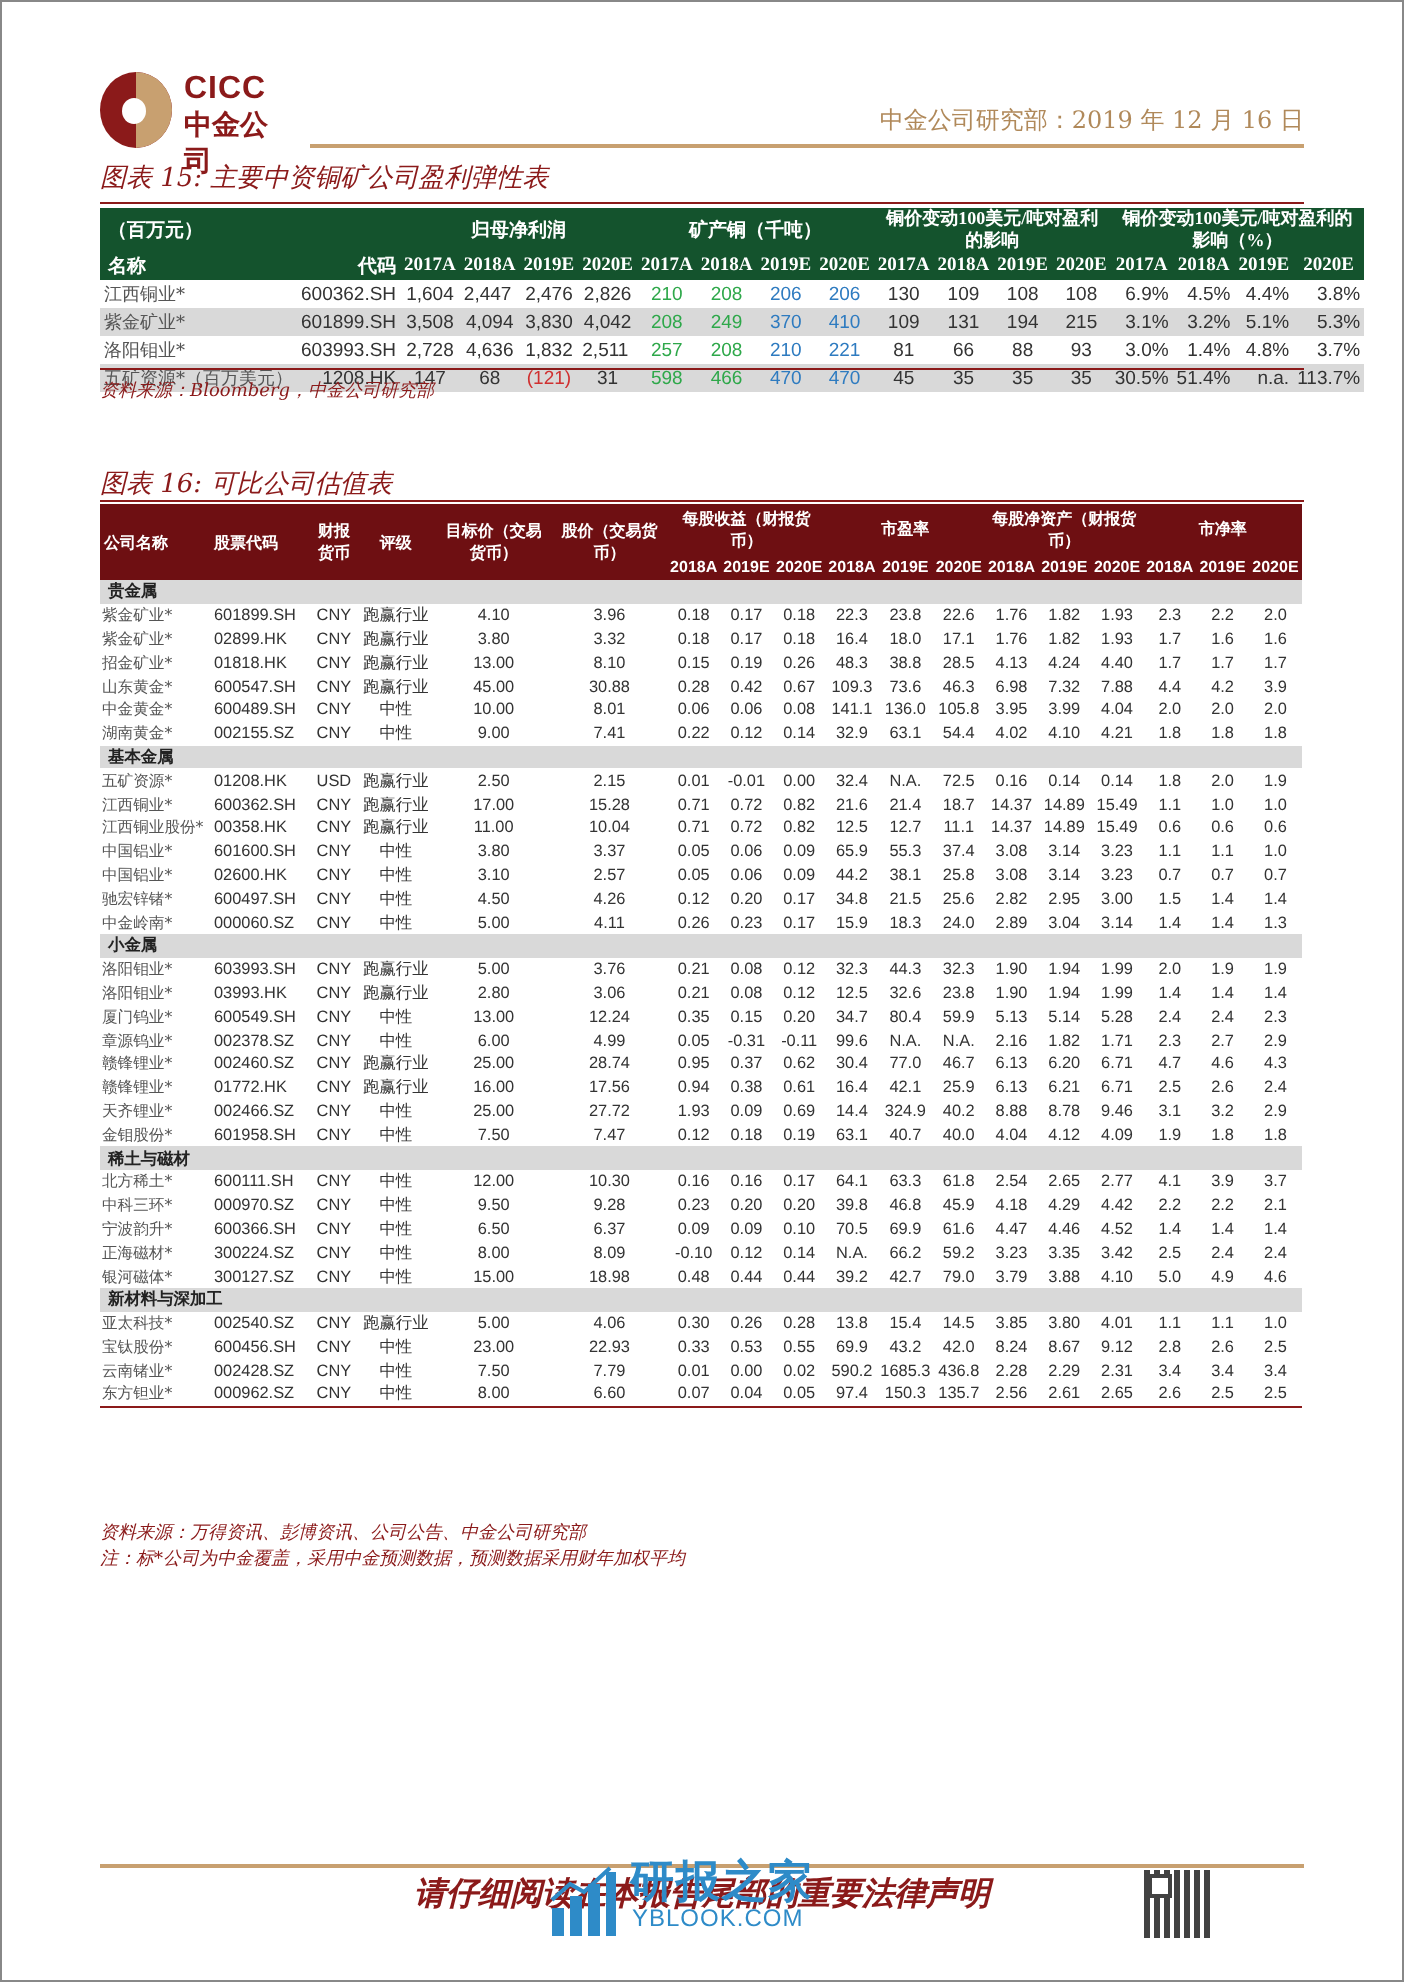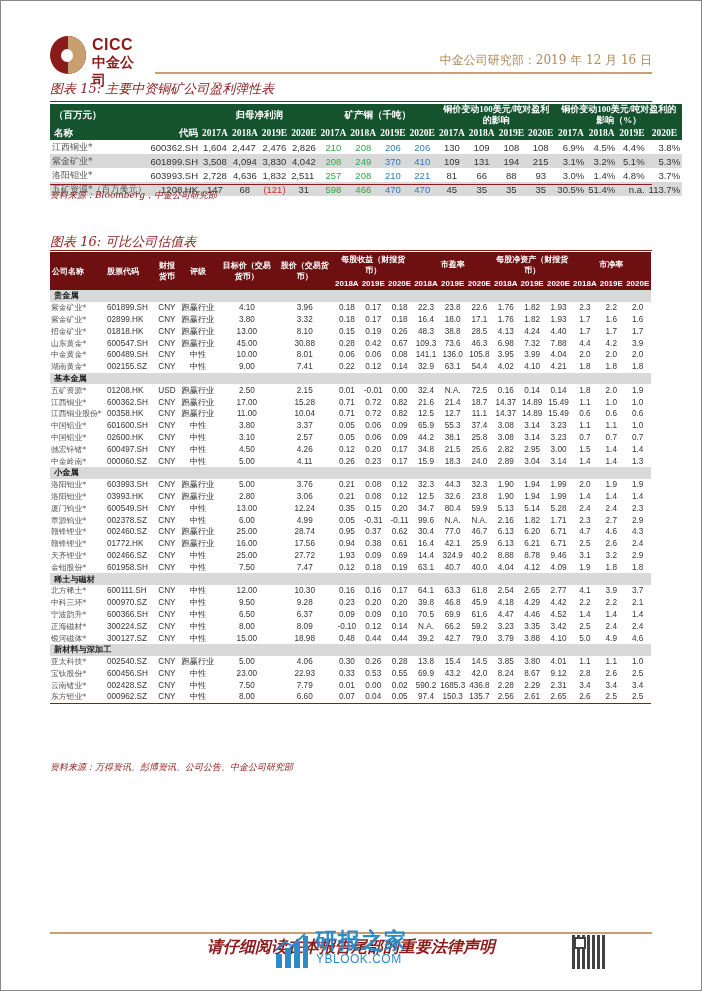--- a/index.html
+++ b/index.html
@@ -833,20 +833,21 @@
         <td>2.65</td>
         <td>2.6</td>
         <td>2.5</td>
         <td>2.5</td>
       </tr>
     </tbody>
 </table>
 
 <div id="t16-notes" style="position:absolute;left:50px;top:761px;">
   <div class="note" style="position:static;line-height:13px;">资料来源：万得资讯、彭博资讯、公司公告、中金公司研究部</div>
+  <div class="note" style="position:static;line-height:13px;">注：标*公司为中金覆盖，采用中金预测数据，预测数据采用财年加权平均</div>
 </div>
 
 <div class="foot-line"></div>
 <div class="foot-text">请仔细阅读在本报告尾部的重要法律声明</div>
 <div class="yb">
   <svg class="yb-icon" viewBox="0 0 34 36">
     <rect x="1" y="22" width="6" height="14" fill="#2e8bc8"></rect>
     <rect x="10" y="16" width="6" height="20" fill="#2e8bc8"></rect>
     <rect x="19" y="10" width="6" height="26" fill="#2e8bc8"></rect>
     <rect x="28" y="4" width="5" height="32" fill="#2e8bc8"></rect>

